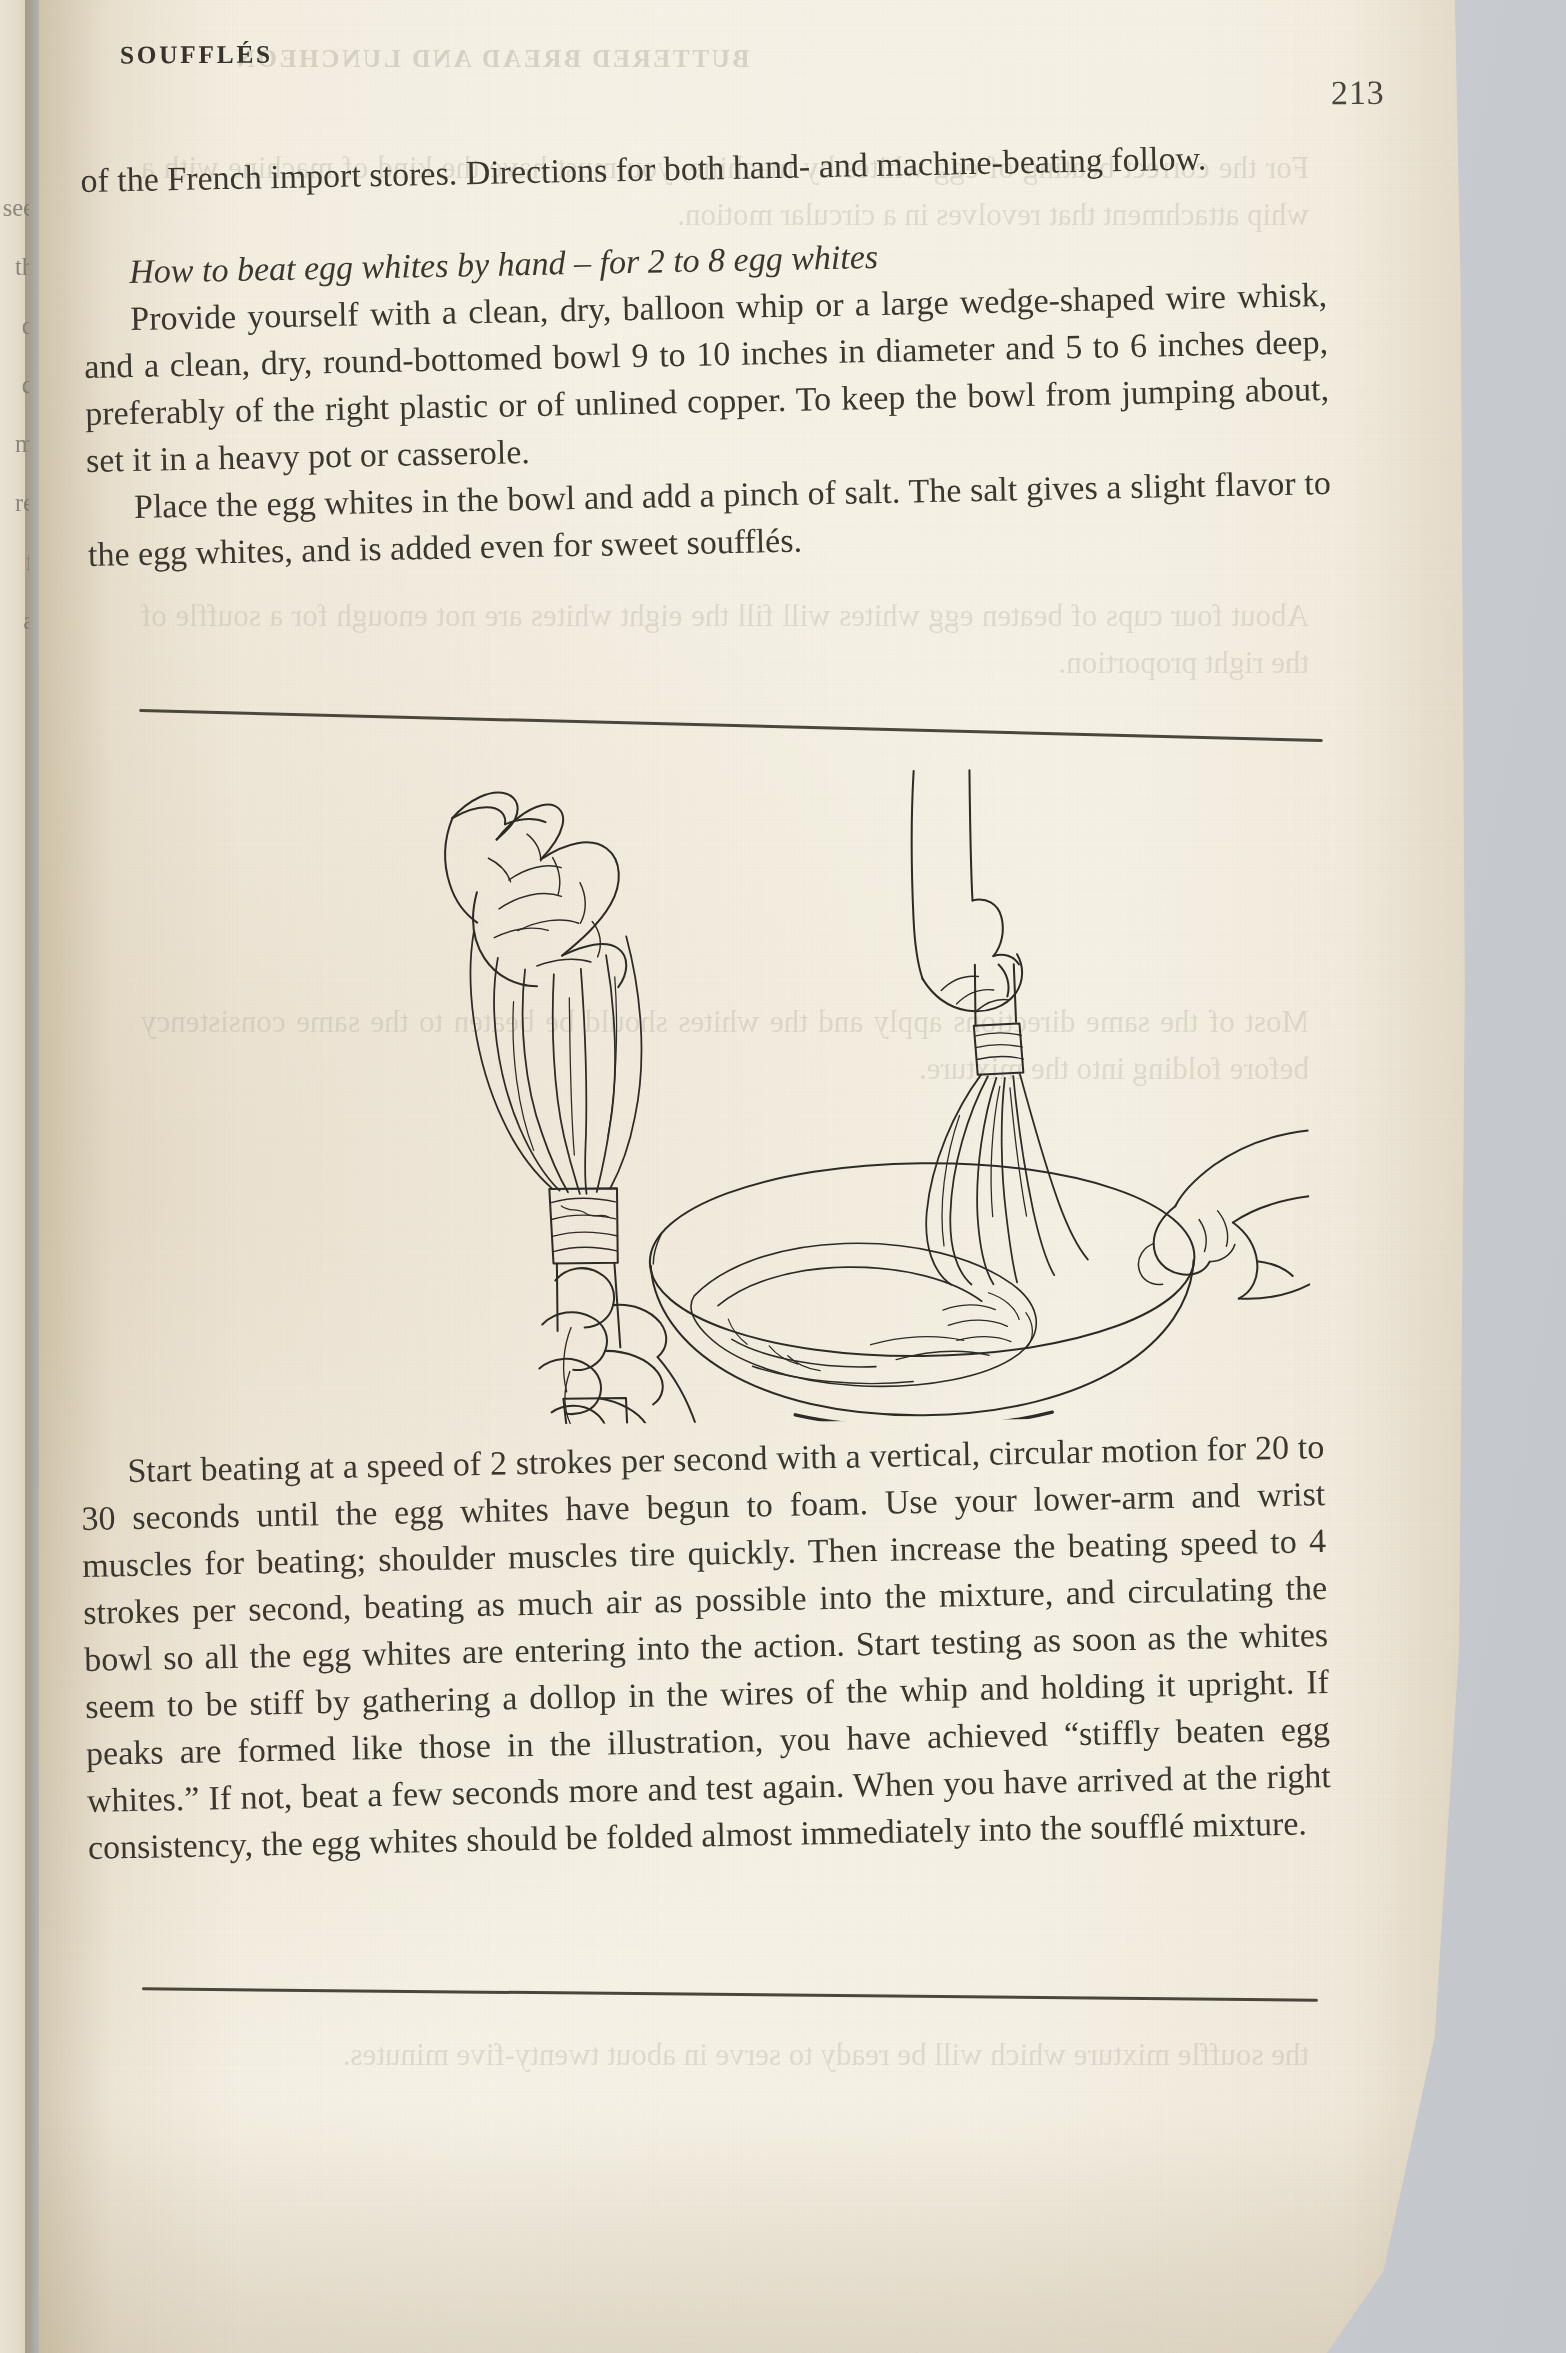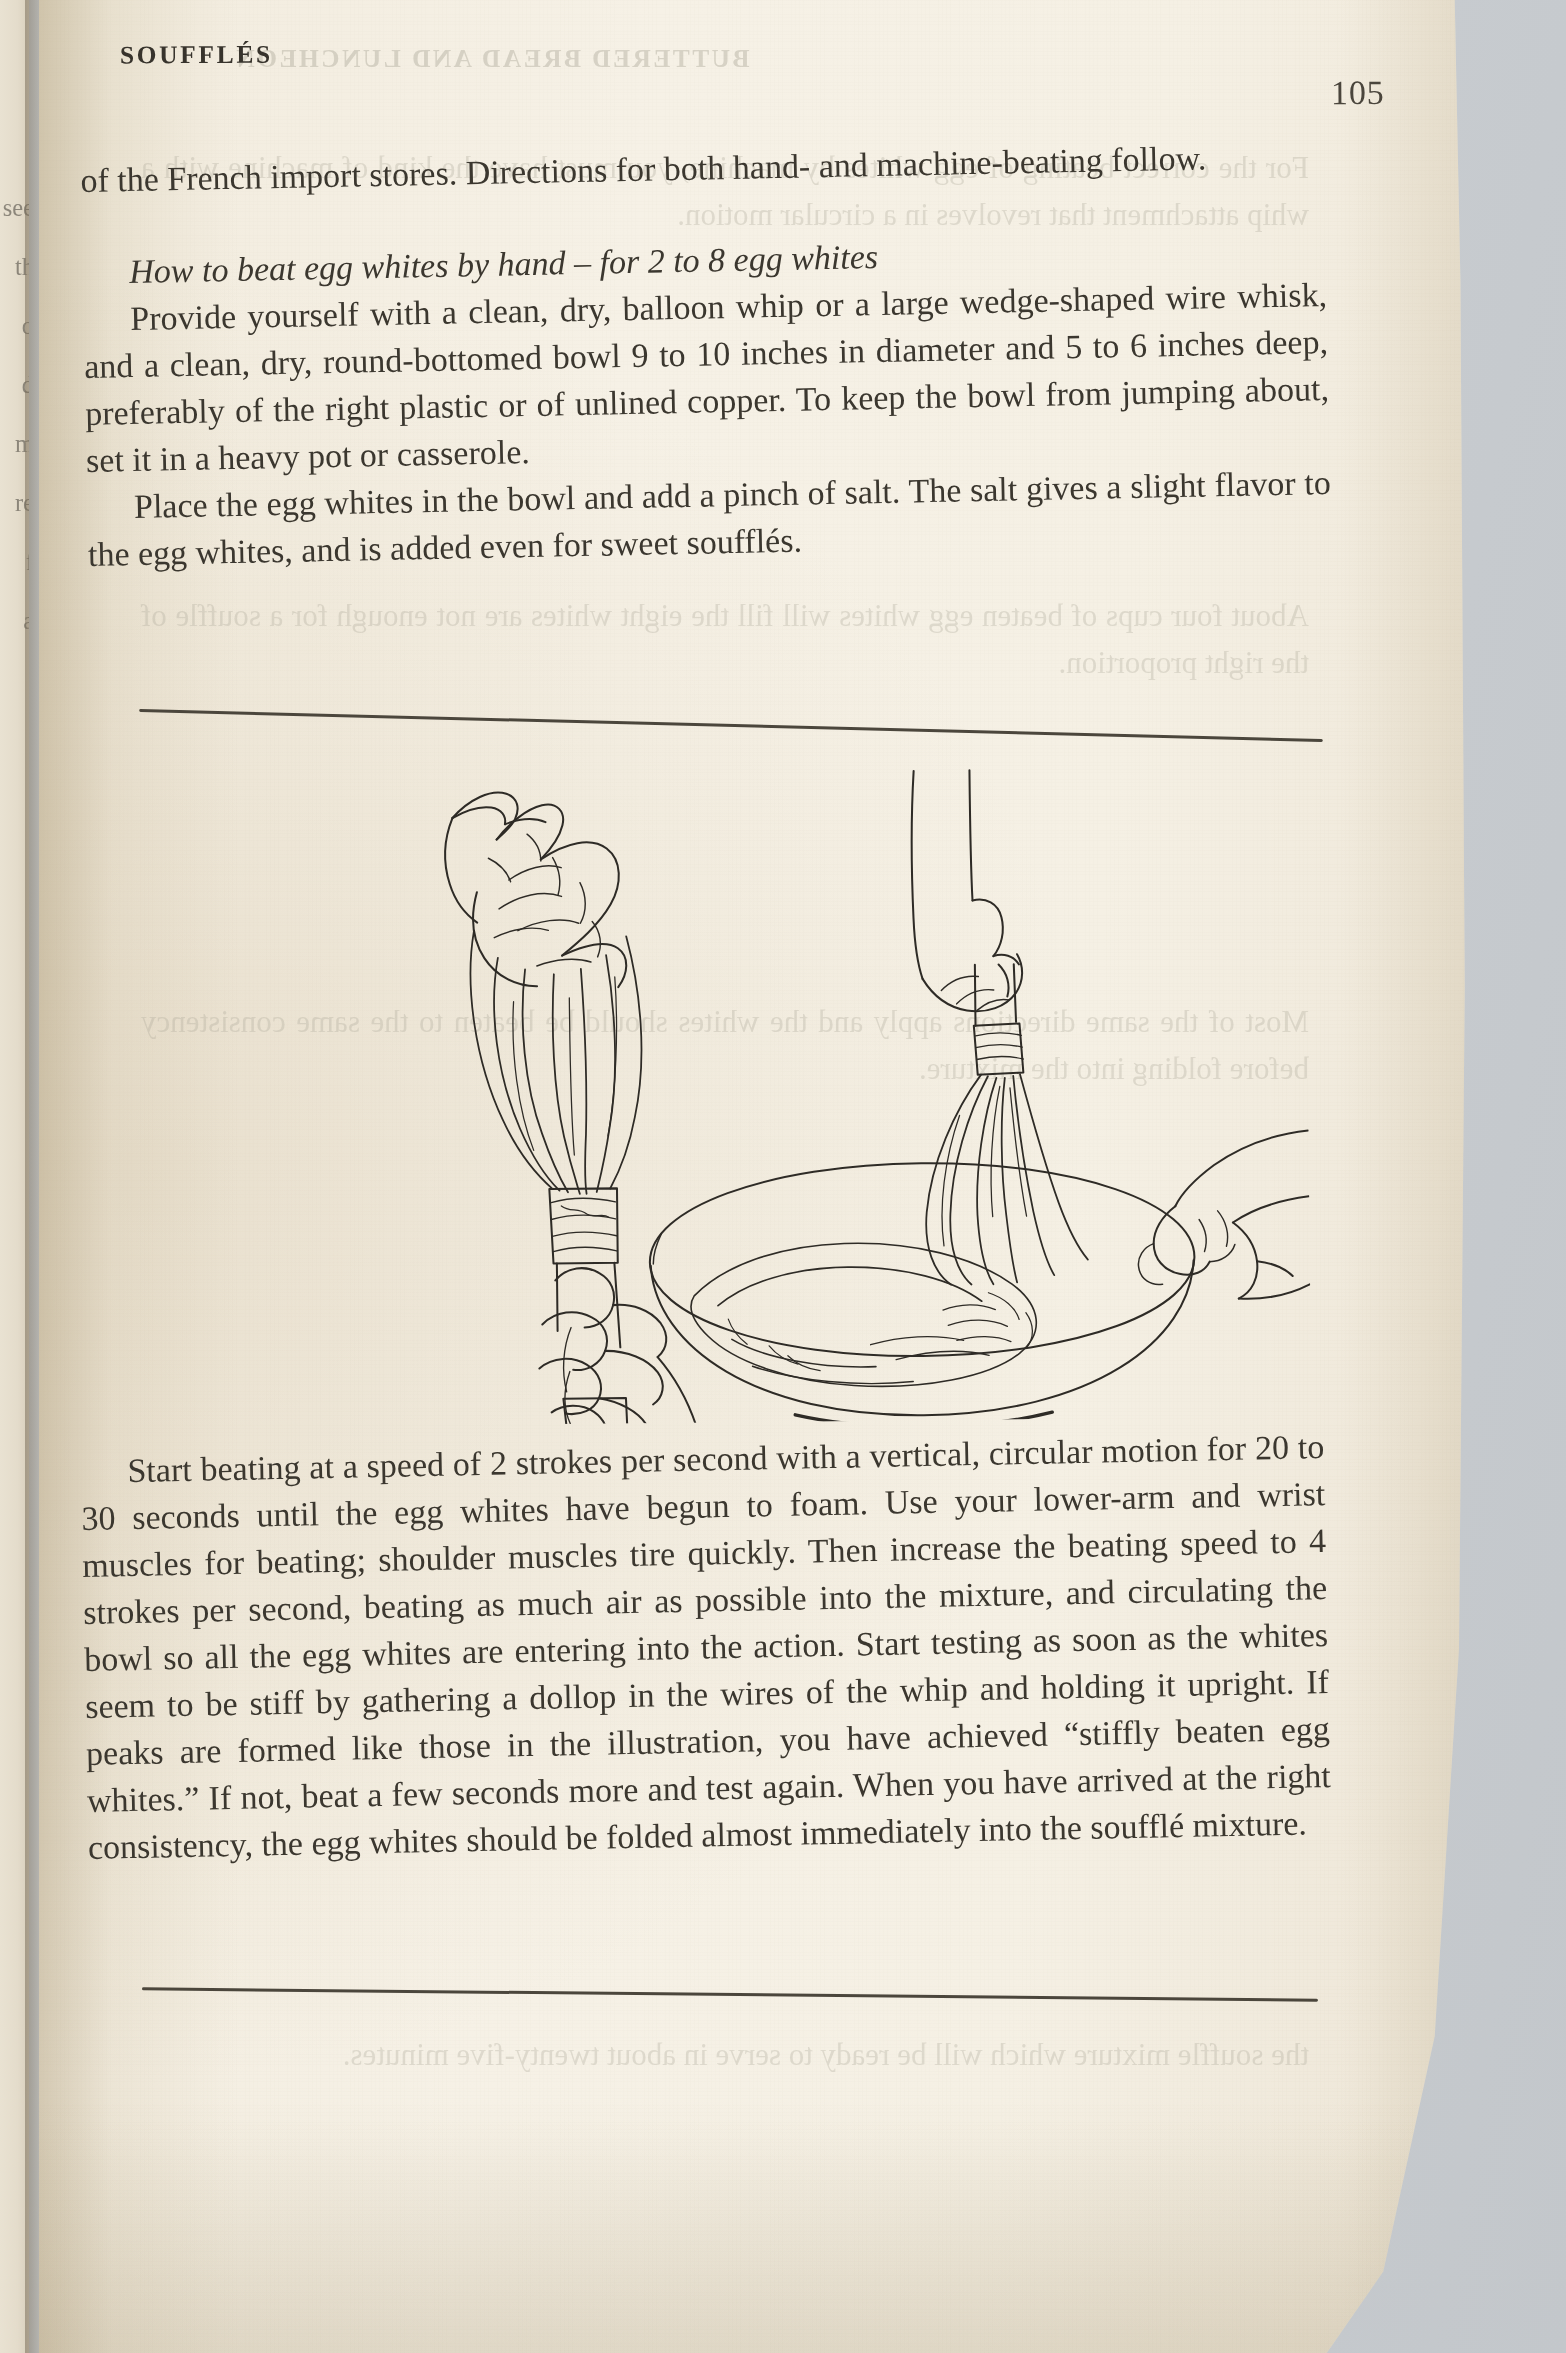--- a/index.html
+++ b/index.html
@@ -238,21 +238,21 @@
 
     <div class="bleed hdr">BUTTERED BREAD AND LUNCHEON</div>
     <div class="bleed blk b1">For the correct beating of egg whites by machine, you must have the kind of machine with a whip attachment that revolves in a circular motion.</div>
     <div class="bleed blk b2">About four cups of beaten egg whites will fill the eight whites are not enough for a souffle of the right proportion.</div>
     <div class="bleed blk b3">Most of the same directions apply and the whites should be beaten to the same consistency before folding into the mixture.</div>
     <div class="bleed blk b4">the souffle mixture which will be ready to serve in about twenty-five minutes.</div>
 
     <div class="content">
 
       <div class="running-head">SOUFFLÉS</div>
-      <div class="folio">105</div>
+      <div class="folio">213</div>
 
       <div class="body">
         <p class="flush">of the French import stores. Directions for both hand- and machine-beating follow.</p>
         <p class="sub">How to beat egg whites by hand – for 2 to 8 egg whites</p>
         <p class="indent">Provide yourself with a clean, dry, balloon whip or a large wedge-shaped wire whisk, and a clean, dry, round-bottomed bowl 9 to 10 inches in diameter and 5 to 6 inches deep, preferably of the right plastic or of unlined copper. To keep the bowl from jumping about, set it in a heavy pot or casserole.</p>
         <p class="indent">Place the egg whites in the bowl and add a pinch of salt. The salt gives a slight flavor to the egg whites, and is added even for sweet soufflés.</p>
       </div>
 
       <div class="rule top"></div>
 

